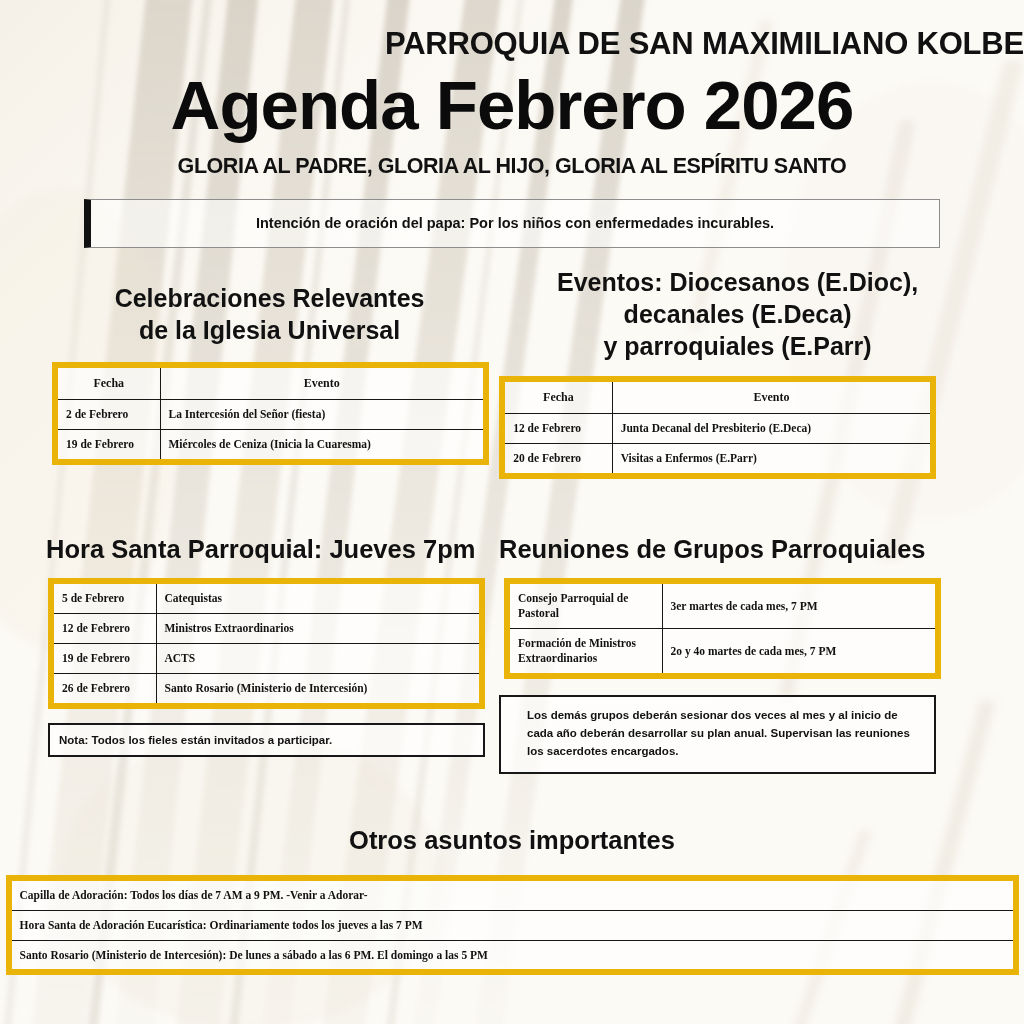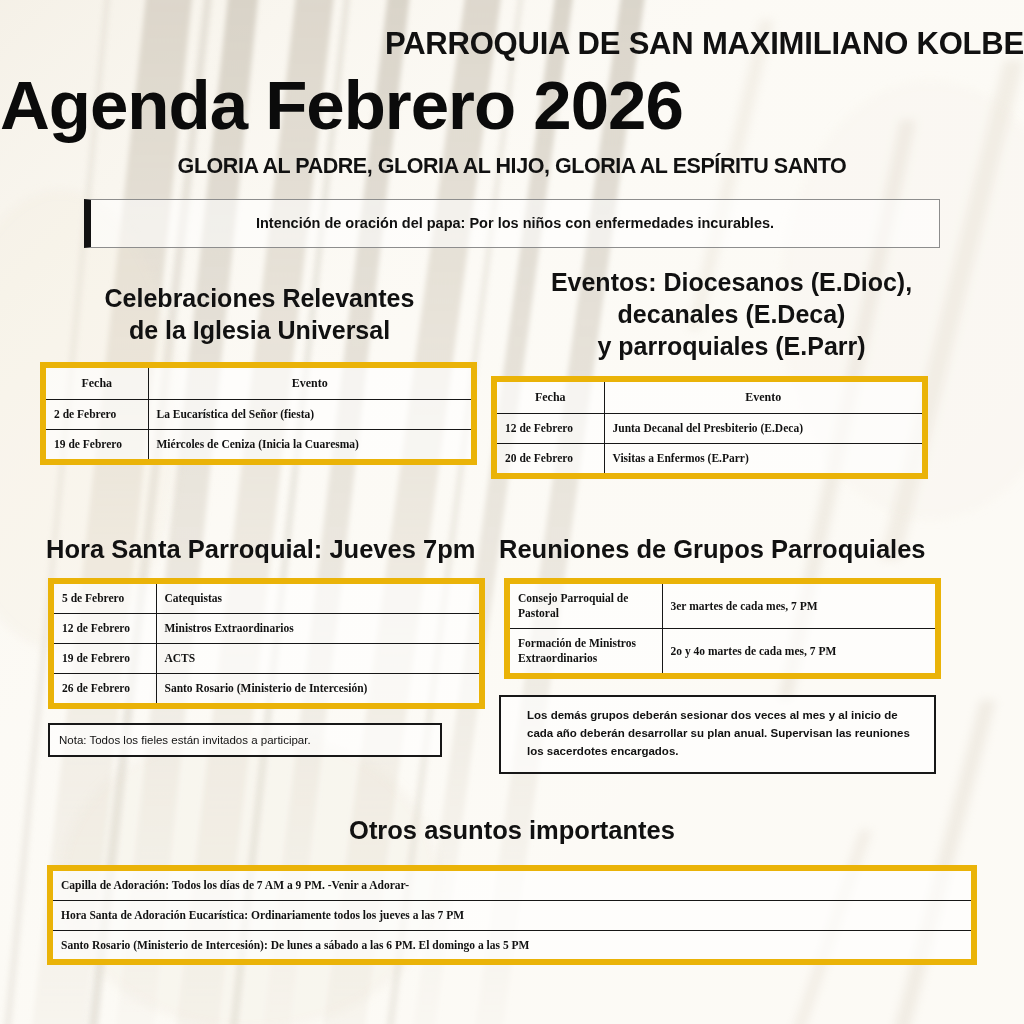--- a/index.html
+++ b/index.html
@@ -38,21 +38,21 @@
     text-align: right;
     font-size: 31px;
     font-weight: bold;
     letter-spacing: -0.2px;
     color: #111;
     margin: 0;
     padding-top: 28px;
     line-height: 1.05;
   }
   .main-title {
-    text-align: left;
+    text-align: center;
     font-size: 69px;
     font-weight: bold;
     color: #0b0b0b;
     margin: 0;
     padding-top: 8px;
     line-height: 1.08;
     letter-spacing: -1px;
   }
   .doxology {
     text-align: center;
@@ -82,21 +82,21 @@
     font-size: 14.5px;
     font-weight: bold;
     color: #111;
     text-align: center;
   }
 
   
   .two-col {
     display: flex;
     margin-top: 18px;
-    padding: 0 32px;
+    padding: 0 44px;
     box-sizing: border-box;
   }
   .col-left  { width: 455px; }
   .col-right { width: 489px; }
 
   .sec-heading {
     text-align: center;
     font-size: 25px;
     font-weight: bold;
     color: #111;
@@ -152,28 +152,28 @@
     margin: 0 0 14px 0;
     line-height: 1.15;
   }
   .mid-heading.left-al  { text-align: left; padding-left: 6px; }
   .mid-heading.right-al { text-align: left; padding-left: 4px; }
 
   .tbl-hora { width: 437px; margin-left: 8px; }
   .tbl-hora .c-date { width: 105px; }
 
   .note-box {
-    width: 394px;
+    width: 437px;
     margin: 14px 0 0 8px;
     border: 2px solid #171717;
     background: rgba(255,255,255,0.62);
     box-sizing: border-box;
     padding: 9px 9px;
     font-size: 11.5px;
-    font-weight: normal;
+    font-weight: bold;
     color: #111;
     min-height: 32px;
     display: flex;
     align-items: center;
   }
 
   .tbl-groups { width: 437px; margin-left: 9px; }
   .tbl-groups .c-name { width: 155px; }
   .tbl-groups td { padding: 9px 9px; }
 
@@ -189,25 +189,25 @@
     color: #111;
     line-height: 1.55;
   }
 
   
   .bottom-heading {
     text-align: center;
     font-size: 25.5px;
     font-weight: bold;
     color: #111;
-    margin: 0;
+    margin: 10px;
     padding-top: 42px;
   }
   .tbl-other {
-    width: 930px;
+    width: 1013px;
     margin: 20px auto 0 auto;
   }
   .tbl-other td {
     font-size: 13px;
     padding: 11px 9px;
   }
 </style>
 </head>
 <body>
 
@@ -298,21 +298,21 @@
             <col class="c-date">
             <col>
           </colgroup>
         <tbody>
             <tr>
           <th>Fecha</th>
           <th>Evento</th>
         </tr>
         <tr>
           <td>2 de Febrero</td>
-          <td>La Eucarística del Señor (fiesta)</td>
+          <td>La Intercesión del Señor (fiesta)</td>
         </tr>
         <tr>
           <td>19 de Febrero</td>
           <td>Miércoles de Ceniza (Inicia la Cuaresma)</td>
         </tr>
       </tbody>
         </table>
     </div>
 
     <div class="col-right">

